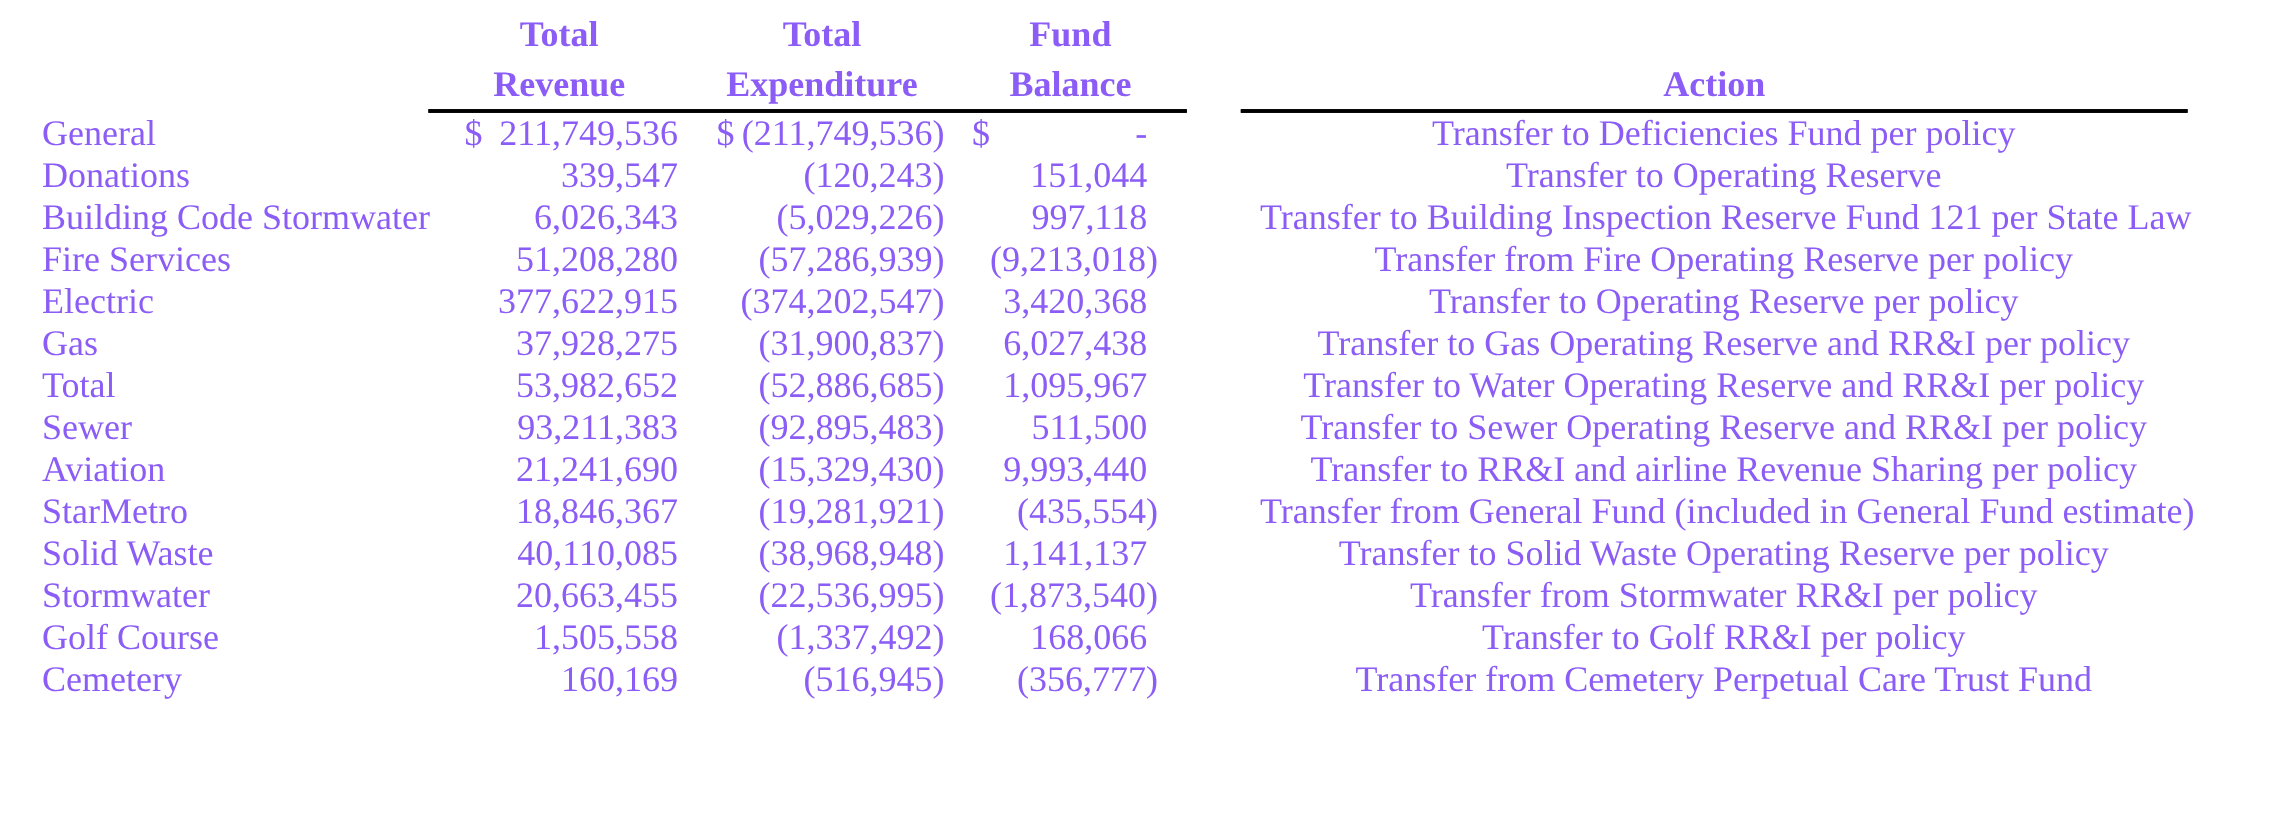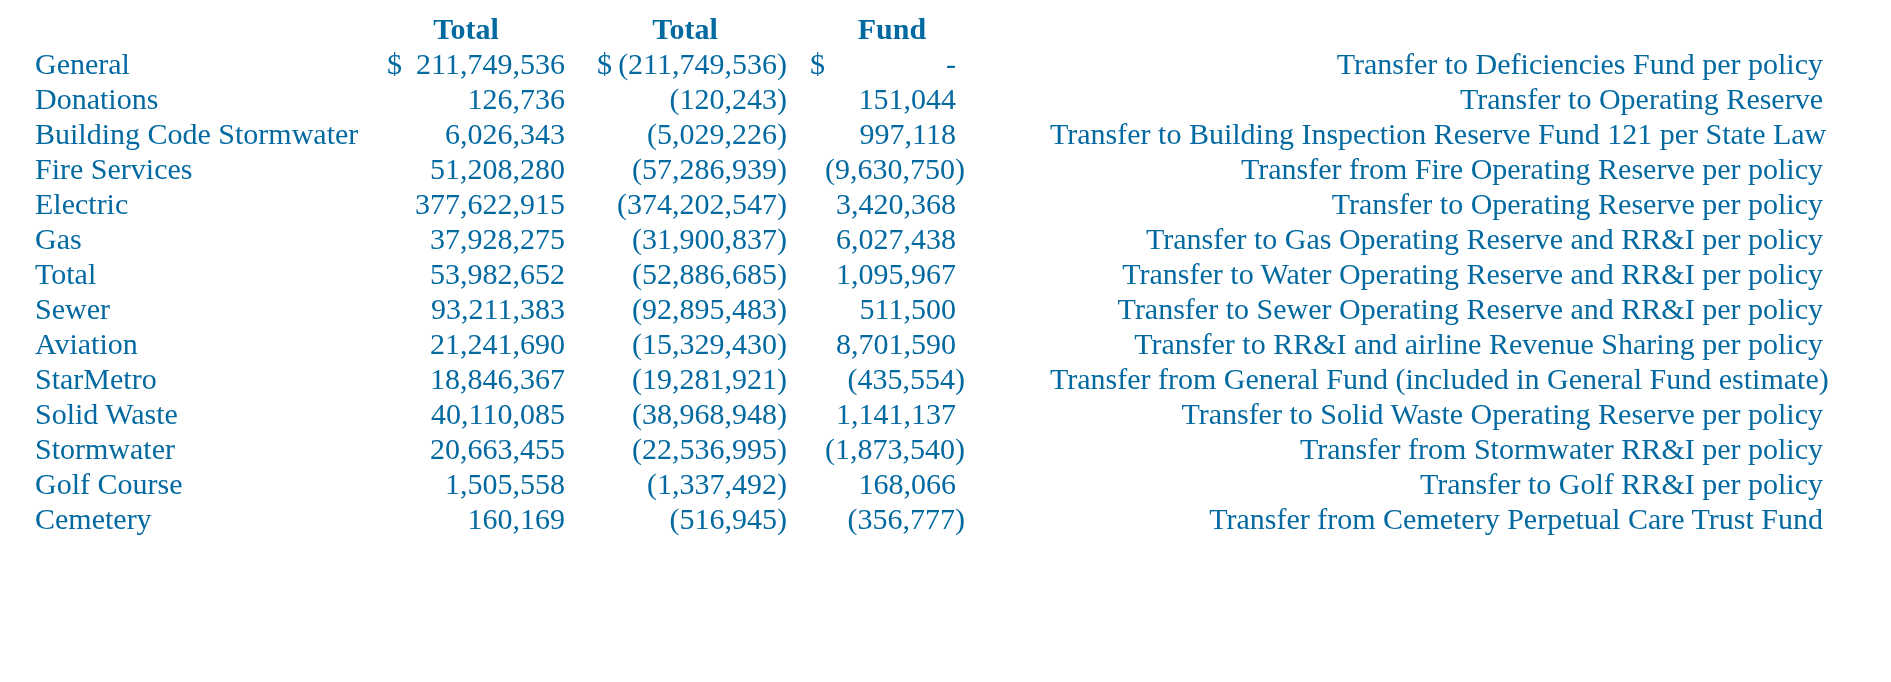--- a/index.html
+++ b/index.html
@@ -5,21 +5,21 @@
   html, body {
     margin: 0;
     padding: 0;
     background: #ffffff;
   }
   .sheet {
     position: relative;
     width: 1891px;
     height: 682px;
     background: #ffffff;
-    color: #0369a1;
+    color: #8b5cf6;
     font-family: "Liberation Serif", "DejaVu Serif", serif;
     font-size: 30px;
     overflow: hidden;
   }
   table.fund-table {
     border-collapse: collapse;
     table-layout: fixed;
     width: 1891px;
     margin-top: 6px;
   }
@@ -36,21 +36,21 @@
   tr.h1 th { height: 40px; }
   tr.h2 th { height: 42px; padding-bottom: 3px; }
   th.u { border-bottom: 3px solid #000000; }
   tbody td { height: 35px; line-height: 35px; }
   .c-name { padding-left: 35px; text-align: left; margin-left: 41px; }
   .amt { display: flex; justify-content: space-between; align-items: baseline; }
   .c-rev .amt { padding-left: 30px; padding-right: 10px; }
   .c-exp .amt { padding-left: 22px; padding-right: 8px; }
   .c-bal .amt { padding-left: 15px; padding-right: 24px; }
   .val.off { padding-right: 9px; }
-  .c-act { padding-left: 16px; text-align: right; overflow: visible; }
+  .c-act { padding-left: 16px; text-align: center; overflow: visible; }
   .c-gap, .c-sp { }
 </style>
 </head>
 <body>
 
 <div class="sheet">
   <table class="fund-table">
     <colgroup>
       <col style="width:357px">
       <col style="width:218px">
@@ -63,20 +63,29 @@
     <thead>
       <tr class="h1">
         <th></th>
         <th>Total</th>
         <th>Total</th>
         <th>Fund</th>
         <th></th>
         <th></th>
         <th></th>
       </tr>
+      <tr class="h2">
+        <th></th>
+        <th class="u">Revenue</th>
+        <th class="u">Expenditure</th>
+        <th class="u">Balance</th>
+        <th></th>
+        <th class="u">Action</th>
+        <th></th>
+      </tr>
     </thead>
     <tbody>
         <tr>
           <td class="c-name">General</td>
           <td class="c-rev">
             <span class="amt">
               <span class="cur">$</span>
               <span class="val">211,749,536</span>
             </span>
           </td>
@@ -94,21 +103,21 @@
           </td>
           <td class="c-gap"></td>
           <td class="c-act">Transfer to Deficiencies Fund per policy</td>
           <td class="c-sp"></td>
         </tr>
         <tr>
           <td class="c-name">Donations</td>
           <td class="c-rev">
             <span class="amt">
               <span class="cur"></span>
-              <span class="val">126,736</span>
+              <span class="val">339,547</span>
             </span>
           </td>
           <td class="c-exp">
             <span class="amt">
               <span class="cur"></span>
               <span class="val">(120,243)</span>
             </span>
           </td>
           <td class="c-bal">
             <span class="amt">
@@ -154,21 +163,21 @@
           </td>
           <td class="c-exp">
             <span class="amt">
               <span class="cur"></span>
               <span class="val">(57,286,939)</span>
             </span>
           </td>
           <td class="c-bal">
             <span class="amt">
               <span class="cur"></span>
-              <span class="val">(9,630,750)</span>
+              <span class="val">(9,213,018)</span>
             </span>
           </td>
           <td class="c-gap"></td>
           <td class="c-act">Transfer from Fire Operating Reserve per policy</td>
           <td class="c-sp"></td>
         </tr>
         <tr>
           <td class="c-name">Electric</td>
           <td class="c-rev">
             <span class="amt">
@@ -274,21 +283,21 @@
           </td>
           <td class="c-exp">
             <span class="amt">
               <span class="cur"></span>
               <span class="val">(15,329,430)</span>
             </span>
           </td>
           <td class="c-bal">
             <span class="amt">
               <span class="cur"></span>
-              <span class="val off">8,701,590</span>
+              <span class="val off">9,993,440</span>
             </span>
           </td>
           <td class="c-gap"></td>
           <td class="c-act">Transfer to RR&amp;I and airline Revenue Sharing per policy</td>
           <td class="c-sp"></td>
         </tr>
         <tr>
           <td class="c-name">StarMetro</td>
           <td class="c-rev">
             <span class="amt">

